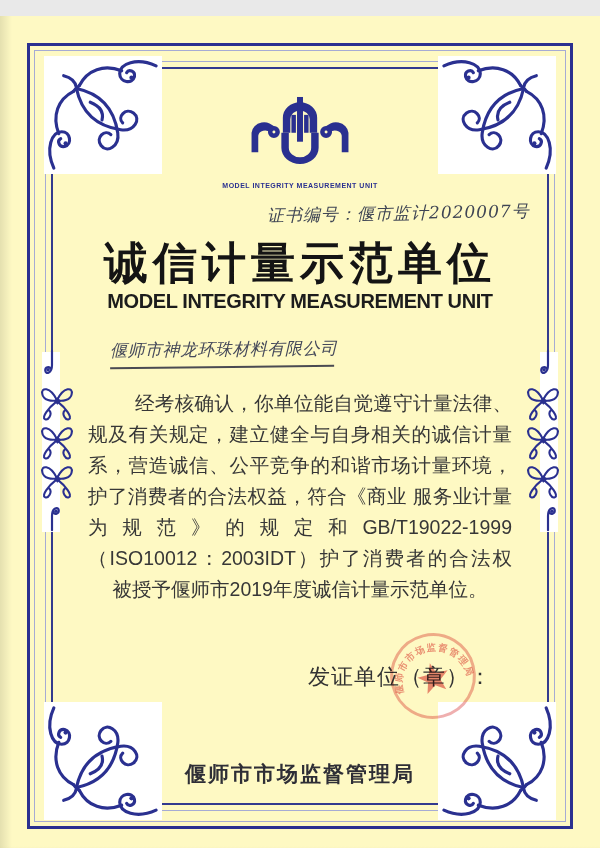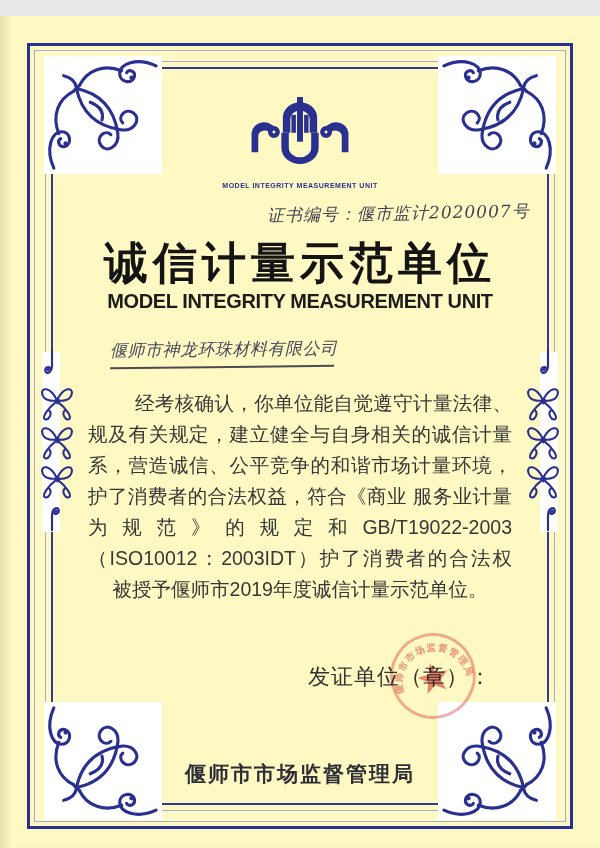--- a/index.html
+++ b/index.html
@@ -221,21 +221,21 @@
   <div class="title-cn">诚信计量示范单位</div>
   <div class="title-en">MODEL INTEGRITY MEASUREMENT UNIT</div>
 
   <div class="awardee">偃师市神龙环珠材料有限公司</div>
 
   <div class="body-text">
     <div class="line j indent">经考核确认，你单位能自觉遵守计量法律、法</div>
     <div class="line j">规及有关规定，建立健全与自身相关的诚信计量体</div>
     <div class="line j">系，营造诚信、公平竞争的和谐市场计量环境，保</div>
     <div class="line j">护了消费者的合法权益，符合《商业 服务业计量行</div>
-    <div class="line j">为规范》的规定和GB/T19022-2003</div>
+    <div class="line j">为规范》的规定和GB/T19022-1999</div>
     <div class="line j">（ISO10012：2003IDT）护了消费者的合法权益，</div>
     <div class="line">被授予偃师市2019年度诚信计量示范单位。</div>
   </div>
 
   <div class="issuer-label">发证单位（章）：</div>
 
   <div class="seal">
     <svg viewBox="0 0 100 100">
       <defs>
         <path id="arcTop" d="M15,58 A35,35 0 1 1 85,58"></path>

